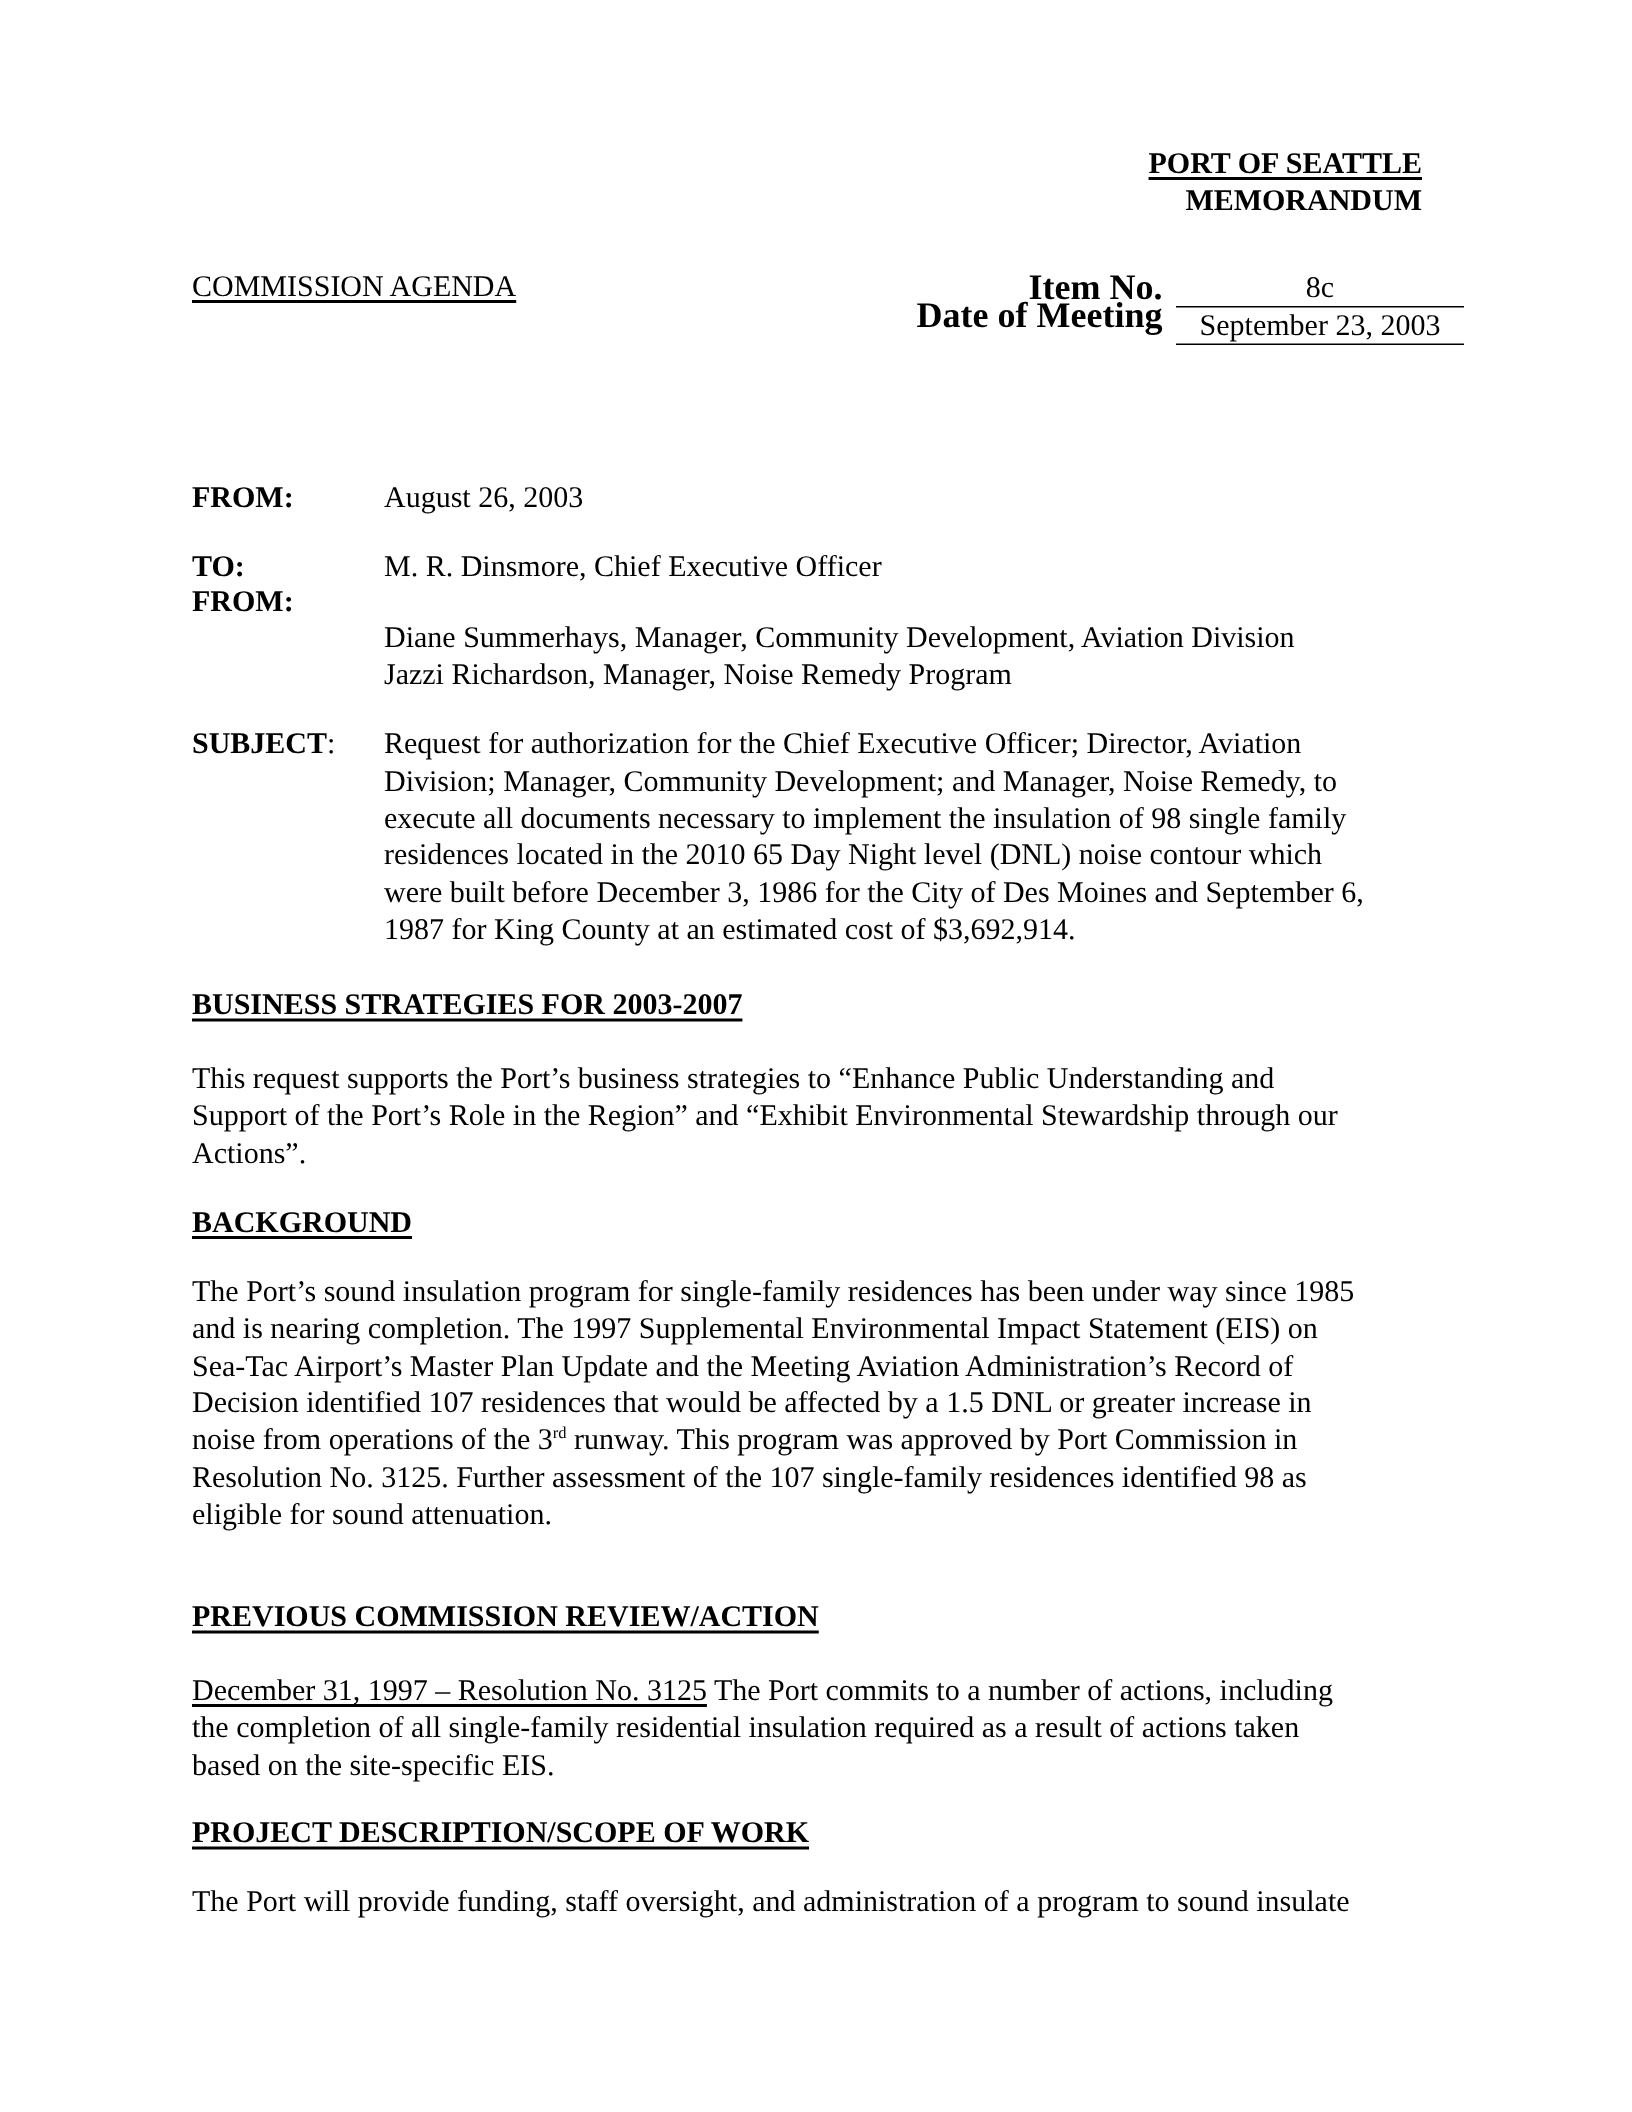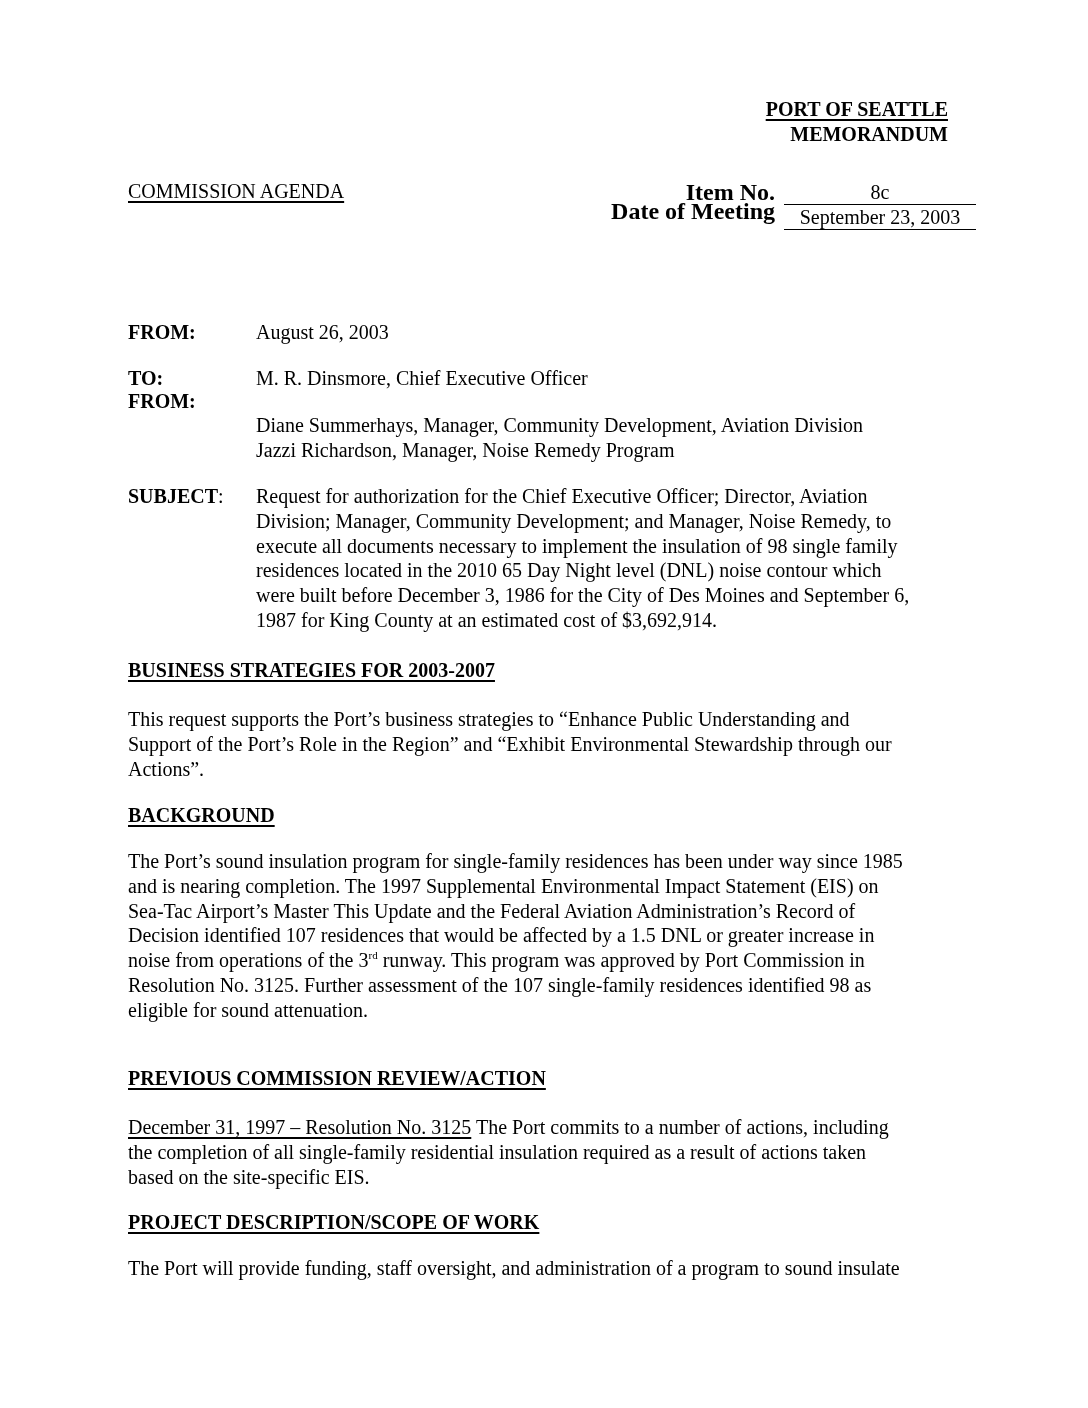--- a/index.html
+++ b/index.html
@@ -64,21 +64,21 @@
 <div class="para" style="top:707px;">
   <span class="line">This request supports the Port’s business strategies to “Enhance Public Understanding and</span>
   <span class="line">Support of the Port’s Role in the Region” and “Exhibit Environmental Stewardship through our</span>
   <span class="line">Actions”.</span>
 </div>
 
 <div class="heading" style="top:803px;">BACKGROUND</div>
 <div class="para" style="top:849px;">
   <span class="line">The Port’s sound insulation program for single-family residences has been under way since 1985</span>
   <span class="line">and is nearing completion.  The 1997 Supplemental Environmental Impact Statement (EIS) on</span>
-  <span class="line">Sea-Tac Airport’s Master This Update and the Federal Aviation Administration’s Record of</span>
+  <span class="line">Sea-Tac Airport’s Master Plan Update and the Meeting Aviation Administration’s Record of</span>
   <span class="line">Decision identified 107 residences that would be affected by a 1.5 DNL or greater increase in</span>
   <span class="line"><span>noise from operations of the 3</span><sup>rd</sup><span> runway. This program was approved by Port Commission in</span></span>
   <span class="line">Resolution No. 3125.  Further assessment of the 107 single-family residences identified 98 as</span>
   <span class="line">eligible for sound attenuation.</span>
 </div>
 
 <div class="heading" style="top:1066px;">PREVIOUS COMMISSION REVIEW/ACTION</div>
 <div class="para" style="top:1115px;">
   <span class="line"><span class="u">December 31, 1997 – Resolution No. 3125</span><span> The Port commits to a number of actions, including</span></span>
   <span class="line">the completion of all single-family residential insulation required as a result of actions taken</span>

